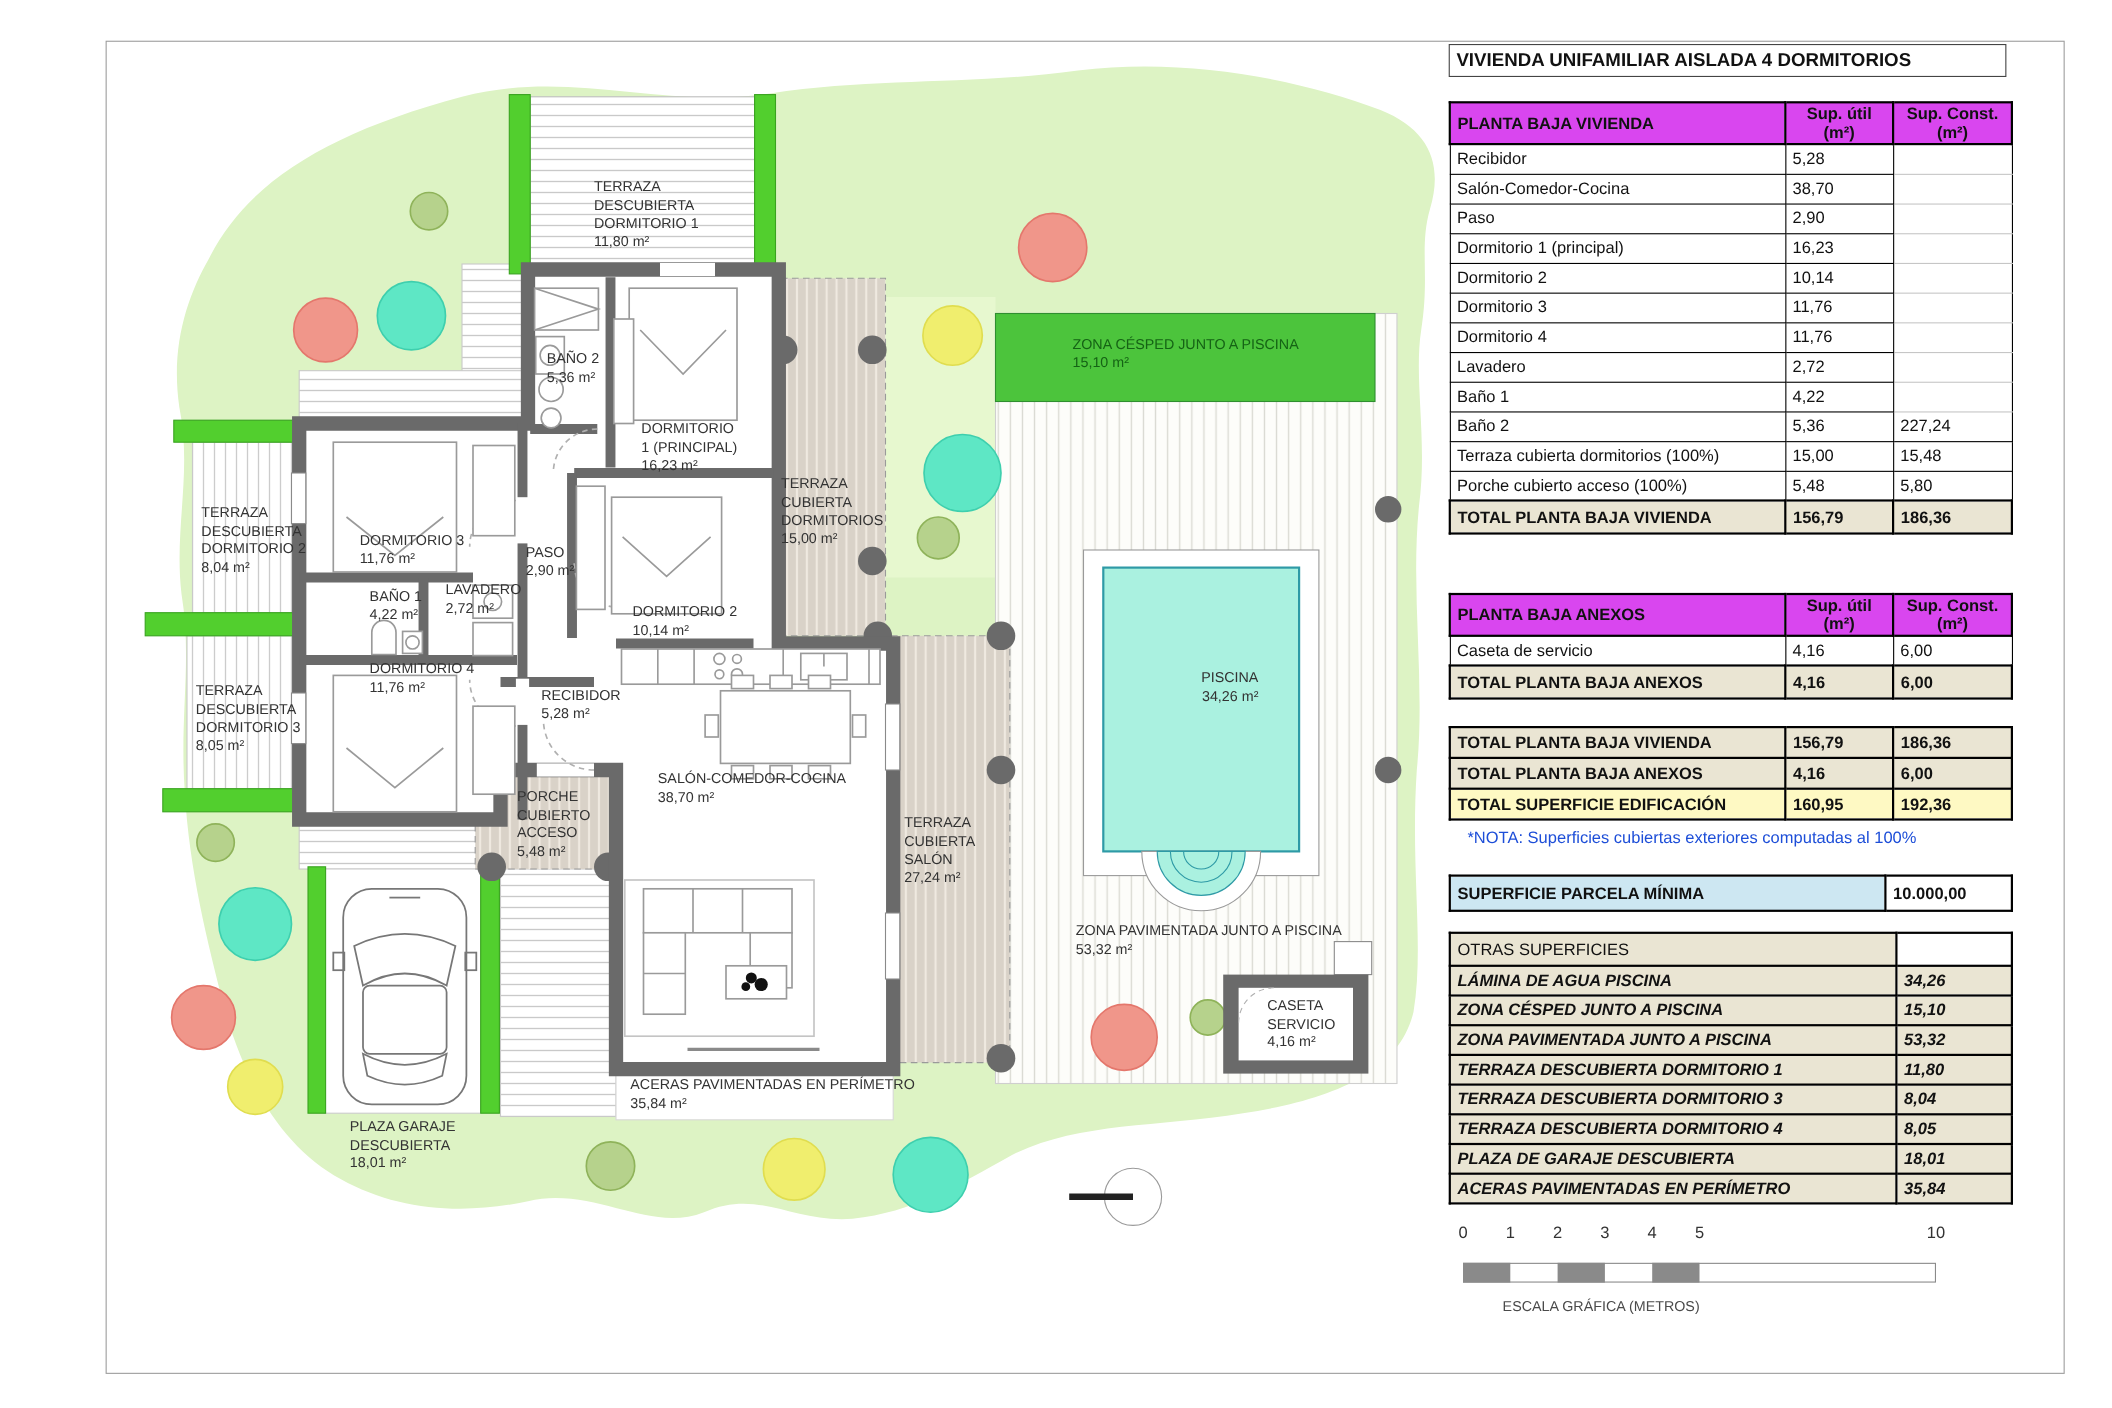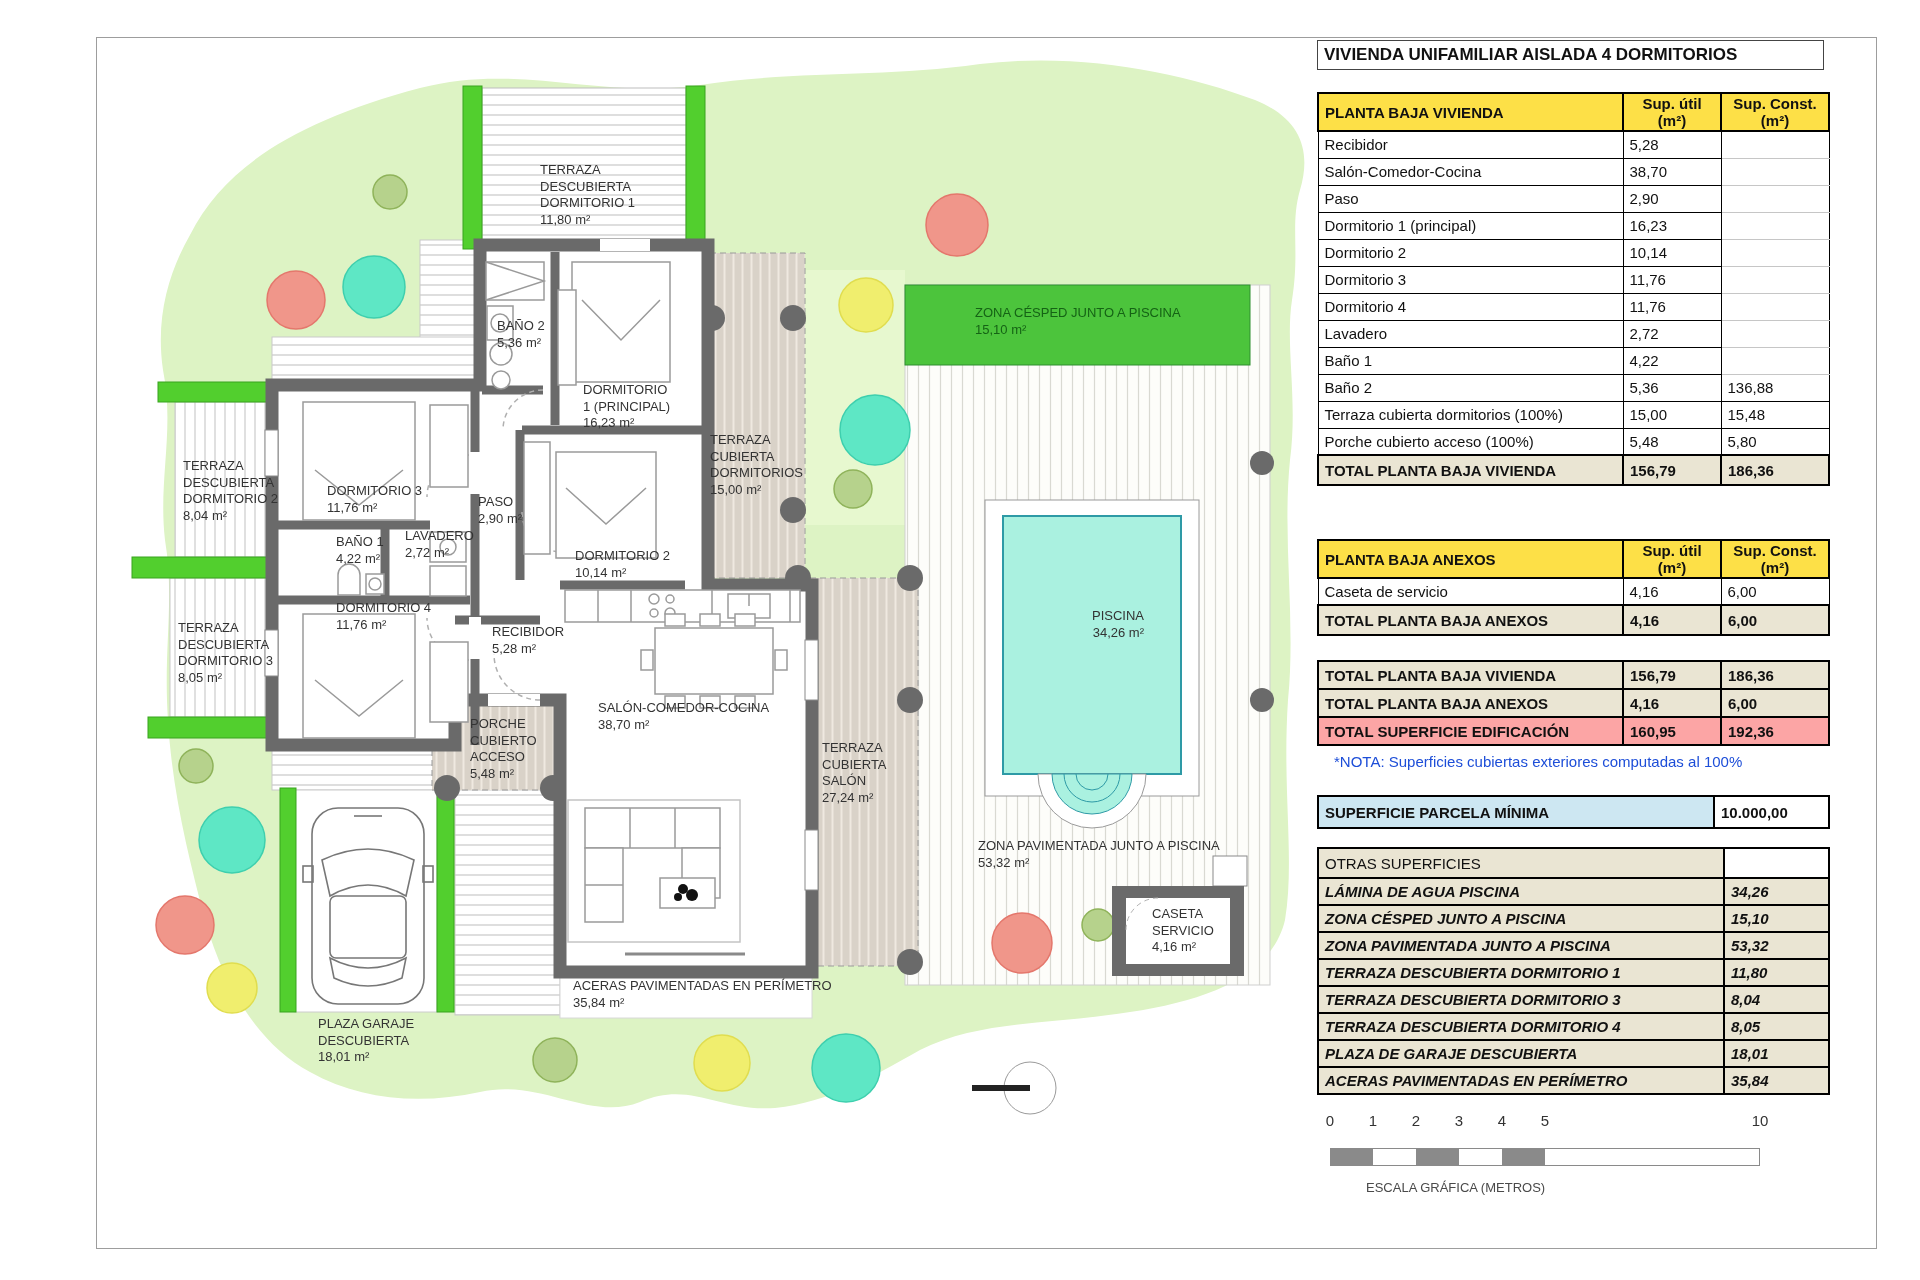--- a/index.html
+++ b/index.html
@@ -11,28 +11,28 @@
   .plan-label.center{text-align:center;}
   .plan-label.green{color:#156315;}
   
   .title-box{position:absolute;left:1317px;top:40px;width:499px;height:28px;border:1px solid #444;
              font-weight:bold;font-size:17px;line-height:28px;padding-left:6px;color:#111;background:#fff;}
   table.t{position:absolute;left:1317px;border-collapse:collapse;table-layout:fixed;width:511px;
           font-size:15px;color:#111;background:#fff;}
   table.t td{border:1px solid #000;padding:0 6px;overflow:hidden;white-space:nowrap;}
   table.t tr{height:27px;}
   table.t tr.hdr{height:38px;}
-  table.t tr.hdr td{background:#fde047;font-weight:bold;border-width:2px;}
+  table.t tr.hdr td{background:#d946ef;font-weight:bold;border-width:2px;}
   table.t tr.total{height:30px;}
   table.t tr.total td{background:#eae5d3;font-weight:bold;border-width:2px;}
   table.t td.num{text-align:left;}
   table.t td.cempty{border-top-color:#c6c6c6;border-bottom-color:#c6c6c6;}
   table.t tr.sum{height:28px;}
   table.t tr.sum td{font-weight:bold;border-width:2px;background:#eae5d3;}
-  table.t tr.sumblue td{background:#fca5a5;margin-left:35px;}
+  table.t tr.sumblue td{background:#fef9c3;margin-left:35px;}
   table.t tr.blue-label td{font-weight:bold;border-width:2px;height:30px;}
   table.t tr.blue-label td.lbl{background:#cde7f2;}
   table.t tr.otras-hdr td{background:#eae5d3;font-weight:normal;border-width:2px;height:28px;}
   table.t tr.otras-hdr td.val{background:#fff;}
   table.t tr.otras td{background:#eae5d3;font-weight:bold;border-width:2px;font-style:italic;}
   .hdr2{display:block;text-align:center;font-weight:bold;line-height:17px;}
   .note{position:absolute;left:1334px;top:753px;font-size:15px;color:#1d4ed8;text-align:right;}
   
   .scalebar{position:absolute;left:1330px;top:1112px;width:450px;height:100px;}
   .scalebar .tick{position:absolute;top:0;font-size:15px;color:#333;transform:translateX(-50%);}
@@ -423,21 +423,21 @@
           <td class="num cempty"></td>
         </tr>
     <tr>
           <td>Baño 1</td>
           <td class="num">4,22</td>
           <td class="num cempty"></td>
         </tr>
     <tr>
           <td>Baño 2</td>
           <td class="num">5,36</td>
-          <td class="num">136,88</td>
+          <td class="num">227,24</td>
         </tr>
     <tr>
           <td>Terraza cubierta dormitorios (100%)</td>
           <td class="num">15,00</td>
           <td class="num">15,48</td>
         </tr>
     <tr>
           <td>Porche cubierto acceso (100%)</td>
           <td class="num">5,48</td>
           <td class="num">5,80</td>

